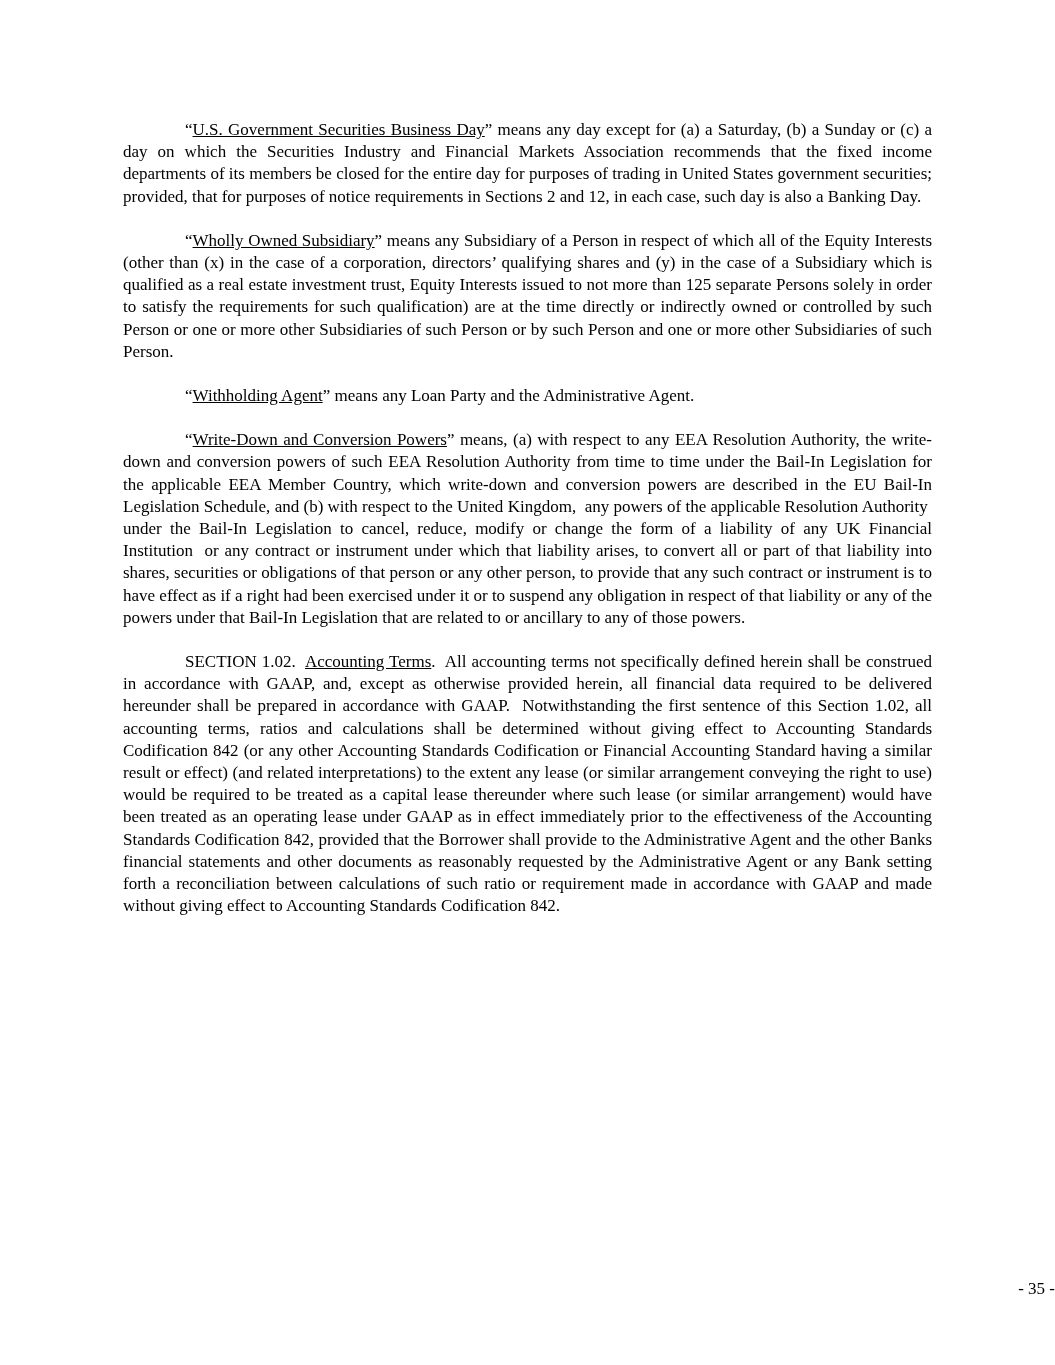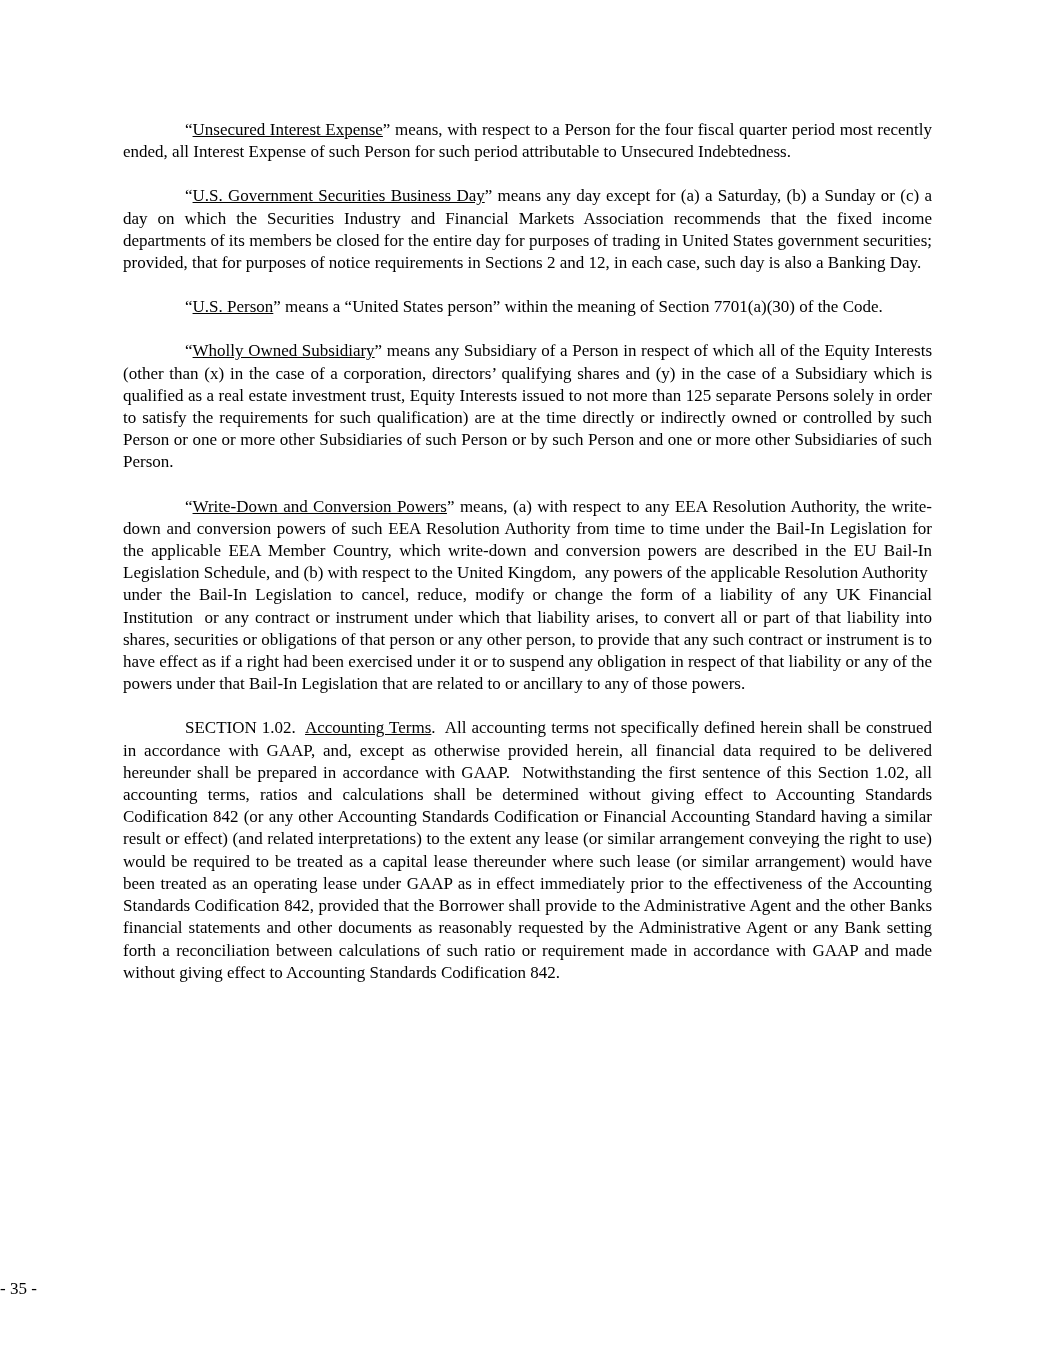--- a/index.html
+++ b/index.html
@@ -28,28 +28,27 @@
     text-indent: 62px;
   }
   .underline {
     text-decoration: underline;
   }
   .page-footer {
     position: absolute;
     top: 1278px;
     left: 0;
     width: 100%;
-    text-align: left;
+    text-align: right;
   }
 </style>
 </head>
 <body>
 
 <div class="page-content">
-  <p class="doc-paragraph"><span>“</span><span class="underline">Unsecured Interest Expense</span><span>” means, with respect to a Person for the four fiscal quarter period most recently ended, all Interest Expense of such Person for such period attributable to Unsecured Indebtedness.</span></p>
   <p class="doc-paragraph"><span>“</span><span class="underline">U.S. Government Securities Business Day</span><span>” means any day except for (a) a Saturday, (b) a Sunday or (c) a day on which the Securities Industry and Financial Markets Association recommends that the fixed income departments of its members be closed for the entire day for purposes of trading in United States government securities; provided, that for purposes of notice requirements in Sections 2 and 12, in each case, such day is also a Banking Day.</span></p>
-  <p class="doc-paragraph"><span>“</span><span class="underline">U.S. Person</span><span>” means a “United States person” within the meaning of Section 7701(a)(30) of the Code.</span></p>
   <p class="doc-paragraph"><span>“</span><span class="underline">Wholly Owned Subsidiary</span><span>” means any Subsidiary of a Person in respect of which all of the Equity Interests (other than (x) in the case of a corporation, directors’ qualifying shares and (y) in the case of a Subsidiary which is qualified as a real estate investment trust, Equity Interests issued to not more than 125 separate Persons solely in order to satisfy the requirements for such qualification) are at the time directly or indirectly owned or controlled by such Person or one or more other Subsidiaries of such Person or by such Person and one or more other Subsidiaries of such Person.</span></p>
+  <p class="doc-paragraph"><span>“</span><span class="underline">Withholding Agent</span><span>” means any Loan Party and the Administrative Agent.</span></p>
   <p class="doc-paragraph"><span>“</span><span class="underline">Write-Down and Conversion Powers</span><span>” means, (a) with respect to any EEA Resolution Authority, the write-down and conversion powers of such EEA Resolution Authority from time to time under the Bail-In Legislation for the applicable EEA Member Country, which write-down and conversion powers are described in the EU Bail-In Legislation Schedule, and (b) with respect to the United Kingdom,&nbsp; any powers of the applicable Resolution Authority&nbsp; under the Bail-In Legislation to cancel, reduce, modify or change the form of a liability of any UK Financial Institution&nbsp; or any contract or instrument under which that liability arises, to convert all or part of that liability into shares, securities or obligations of that person or any other person, to provide that any such contract or instrument is to have effect as if a right had been exercised under it or to suspend any obligation in respect of that liability or any of the powers under that Bail-In Legislation that are related to or ancillary to any of those powers.</span></p>
   <p class="doc-paragraph"><span>SECTION 1.02.&nbsp; </span><span class="underline">Accounting Terms</span><span>.&nbsp; All accounting terms not specifically defined herein shall be construed in accordance with GAAP, and, except as otherwise provided herein, all financial data required to be delivered hereunder shall be prepared in accordance with GAAP.&nbsp; Notwithstanding the first sentence of this Section 1.02, all accounting terms, ratios and calculations shall be determined without giving effect to Accounting Standards Codification 842 (or any other Accounting Standards Codification or Financial Accounting Standard having a similar result or effect) (and related interpretations) to the extent any lease (or similar arrangement conveying the right to use) would be required to be treated as a capital lease thereunder where such lease (or similar arrangement) would have been treated as an operating lease under GAAP as in effect immediately prior to the effectiveness of the Accounting Standards Codification 842, provided that the Borrower shall provide to the Administrative Agent and the other Banks financial statements and other documents as reasonably requested by the Administrative Agent or any Bank setting forth a reconciliation between calculations of such ratio or requirement made in accordance with GAAP and made without giving effect to Accounting Standards Codification 842.</span></p>
 </div>
 
 <div class="page-footer">- 35 -</div>
 
 </body></html>

